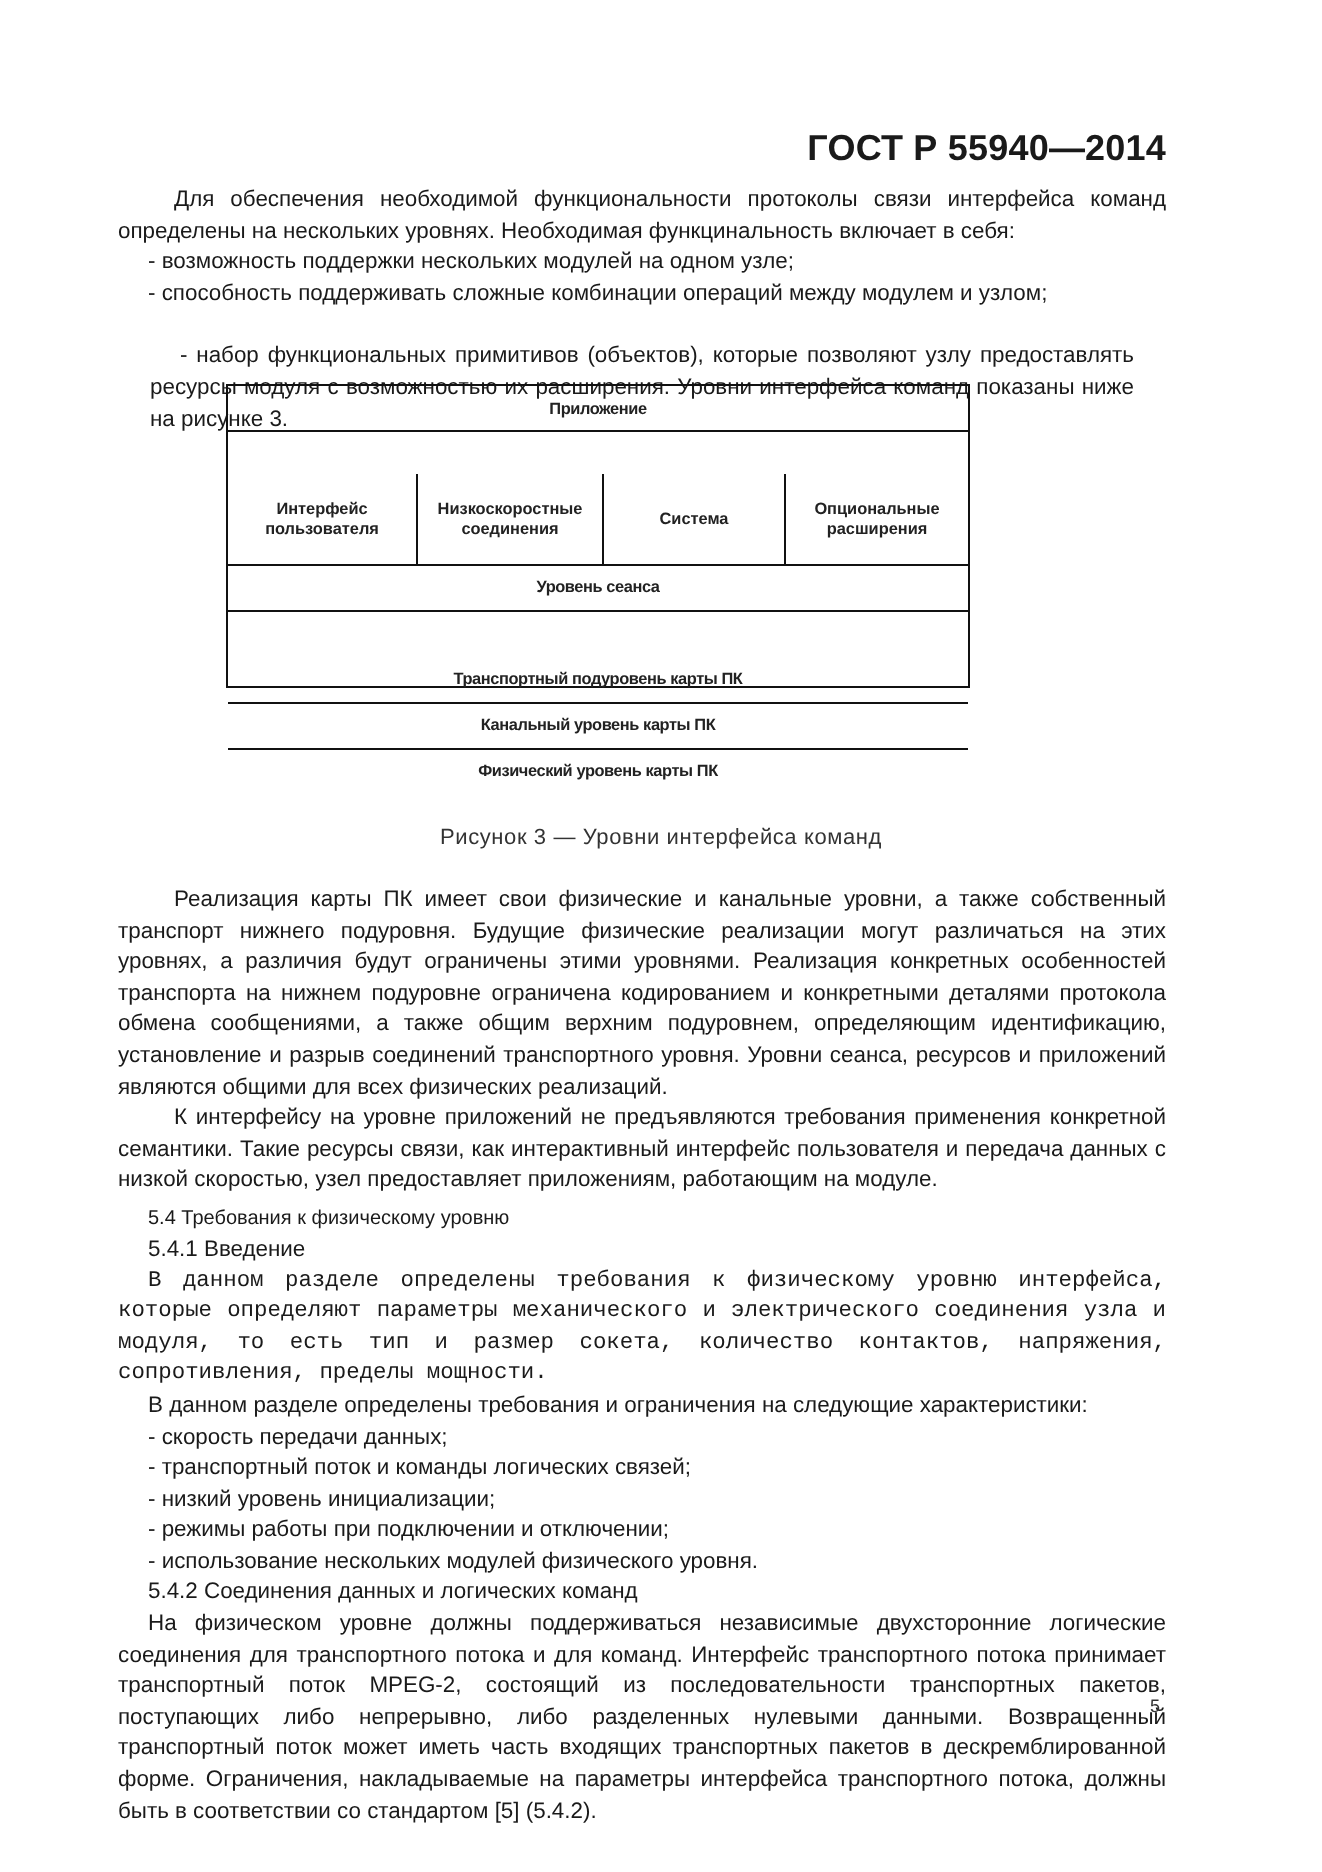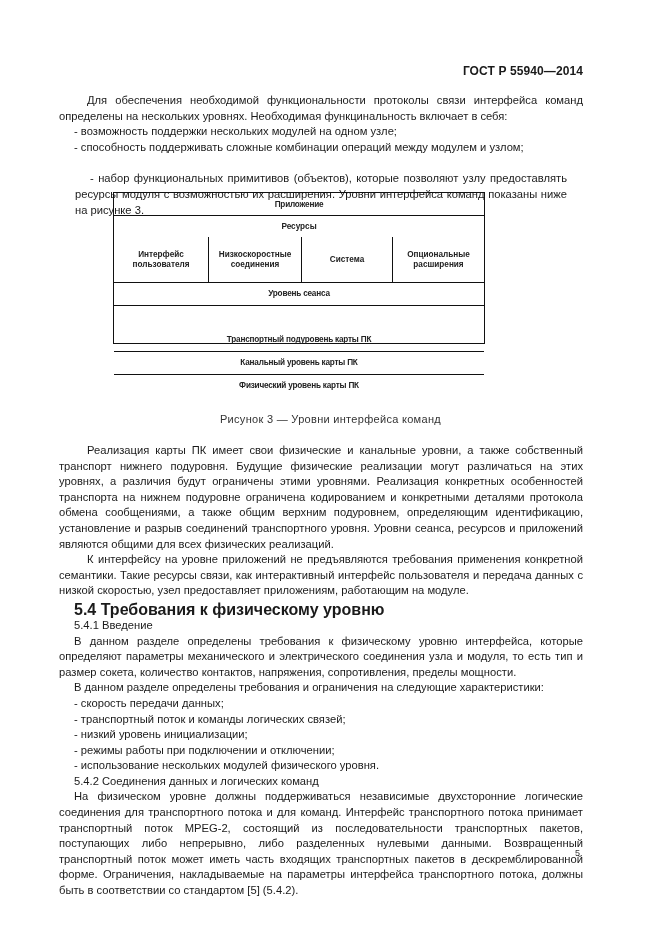--- a/index.html
+++ b/index.html
@@ -1,24 +1,24 @@
 <!DOCTYPE html>
 <html><head>
 <meta charset="utf-8">
 <style>
   html, body { margin: 0; padding: 0; background: #ffffff; }
   body { width: 661px; height: 936px; position: relative; overflow: hidden;
          font-family: "Liberation Sans", sans-serif; color: #1a1a1a; }
-  .header { position: absolute; top: 64px; right: 78px; font-size: 12px; font-weight: bold; letter-spacing: 0.1px; }
+  .header { position: absolute; top: 64px; right: 78px; font-size: 18px; font-weight: bold; letter-spacing: 0.1px; }
   .block { position: absolute; left: 59px; width: 524px; font-size: 11.2px; line-height: 15.6px; }
   .p { text-align: justify; text-align-last: left; margin: 0; }
   .ind { text-indent: 28px; }
   .li { margin: 0; padding-left: 15px; }
   .li-wrap { margin: 16px; text-indent: 15px; text-align: justify; }
-  .h2 { font-weight: bold; font-size: 16px; padding-left: 15px; margin: 0; line-height: 17px; }
+  .h2 { font-weight: normal; font-size: 10px; padding-left: 15px; margin: 0; line-height: 17px; }
   .h3 { padding-left: 15px; margin: 0; }
   .diagram { position: absolute; left: 113px; top: 192px; width: 372px; height: 152px;
              border: 1.6px solid #111; box-sizing: border-box; }
   .row { position: absolute; left: 0; right: 0; border-bottom: 1.6px solid #111;
          display: flex; align-items: center; justify-content: center;
          font-size: 8.2px; font-weight: bold; letter-spacing: -0.2px; color: #222; }
   .row.last { border-bottom: none; }
   .res-title { position: absolute; left: 0; right: 0; top: 22px; height: 22px;
                display: flex; align-items: center; justify-content: center;
                font-size: 8.2px; font-weight: bold; color: #222; }
@@ -37,42 +37,41 @@
 
 <div class="block" style="top:93px;">
   <p class="p ind">Для обеспечения необходимой функциональности протоколы связи интерфейса команд определены на нескольких уровнях. Необходимая функцинальность включает в себя:</p>
   <p class="li">- возможность поддержки нескольких модулей на одном узле;</p>
   <p class="li">- способность поддерживать сложные комбинации операций между модулем и узлом;</p>
   <p class="li-wrap">- набор функциональных примитивов (объектов), которые позволяют узлу предоставлять ресурсы модуля с возможностью их расширения. Уровни интерфейса команд показаны ниже на рисунке 3.</p>
 </div>
 
 <div class="diagram">
   <div class="row" style="top:0;height:22px;">Приложение</div>
-  <div class="res-title">Ресурсы</div>
   <div class="cells">
     <div class="cell div" style="width:95px;">Интерфейс пользователя</div>
     <div class="cell div" style="width:93px;">Низкоскоростные соединения</div>
     <div class="cell div" style="width:91px;">Система</div>
     <div class="cell" style="flex:1;">Опциональные расширения</div>
   </div>
   <div class="row" style="top:22px;height:67px;border-bottom:1.6px solid #111;pointer-events:none;"></div>
   <div class="row" style="top:89px;height:23px;">Уровень сеанса</div>
   <div class="row" style="top:158px;height:23px;">Канальный уровень карты ПК</div>
   <div class="row" style="top:135px;height:23px;">Транспортный подуровень карты ПК</div>
   <div class="row last" style="top:181px;height:22px;">Физический уровень карты ПК</div>
 </div>
 
 <div class="caption">Рисунок 3 — Уровни интерфейса команд</div>
 
 <div class="block" style="top:443px;">
   <p class="p ind">Реализация карты ПК имеет свои физические и канальные уровни, а также собственный транспорт нижнего подуровня. Будущие физические реализации могут различаться на этих уровнях, а различия будут ограничены этими уровнями. Реализация конкретных особенностей транспорта на нижнем подуровне ограничена кодированием и конкретными деталями протокола обмена сообщениями, а также общим верхним подуровнем, определяющим идентификацию, установление и разрыв соединений транспортного уровня. Уровни сеанса, ресурсов и приложений являются общими для всех физических реализаций.</p>
   <p class="p ind">К интерфейсу на уровне приложений не предъявляются требования применения конкретной семантики. Такие ресурсы связи, как интерактивный интерфейс пользователя и передача данных с низкой скоростью, узел предоставляет приложениям, работающим на модуле.</p>
   <p class="h2" style="margin-top:2px;">5.4  Требования к физическому уровню</p>
   <p class="h3">5.4.1  Введение</p>
-  <p class="p" style="text-indent:15px;">В данном разделе определены требования к физическому уровню интерфейса, которые определяют параметры механического и электрического соединения узла и модуля, то есть тип и размер сокета, количество контактов, напряжения, сопротивления, пределы мощности.</p>
+  <p class="p" style="text-indent:15px;font-family:Liberation Mono, monospace;">В данном разделе определены требования к физическому уровню интерфейса, которые определяют параметры механического и электрического соединения узла и модуля, то есть тип и размер сокета, количество контактов, напряжения, сопротивления, пределы мощности.</p>
   <p class="li">В данном разделе определены требования и ограничения на следующие характеристики:</p>
   <p class="li">- скорость передачи данных;</p>
   <p class="li">- транспортный поток и команды логических связей;</p>
   <p class="li">- низкий уровень инициализации;</p>
   <p class="li">- режимы работы при подключении и отключении;</p>
   <p class="li">- использование нескольких модулей физического уровня.</p>
   <p class="h3">5.4.2  Соединения данных и логических команд</p>
   <p class="p" style="text-indent:15px;">На физическом уровне должны поддерживаться независимые двухсторонние логические соединения для транспортного потока и для команд. Интерфейс транспортного потока принимает транспортный поток MPEG-2, состоящий из последовательности транспортных пакетов, поступающих либо непрерывно, либо разделенных нулевыми данными. Возвращенный транспортный поток может иметь часть входящих транспортных пакетов в дескремблированной форме. Ограничения, накладываемые на параметры интерфейса транспортного потока, должны быть в соответствии со стандартом [5] (5.4.2).</p>
 </div>
 

